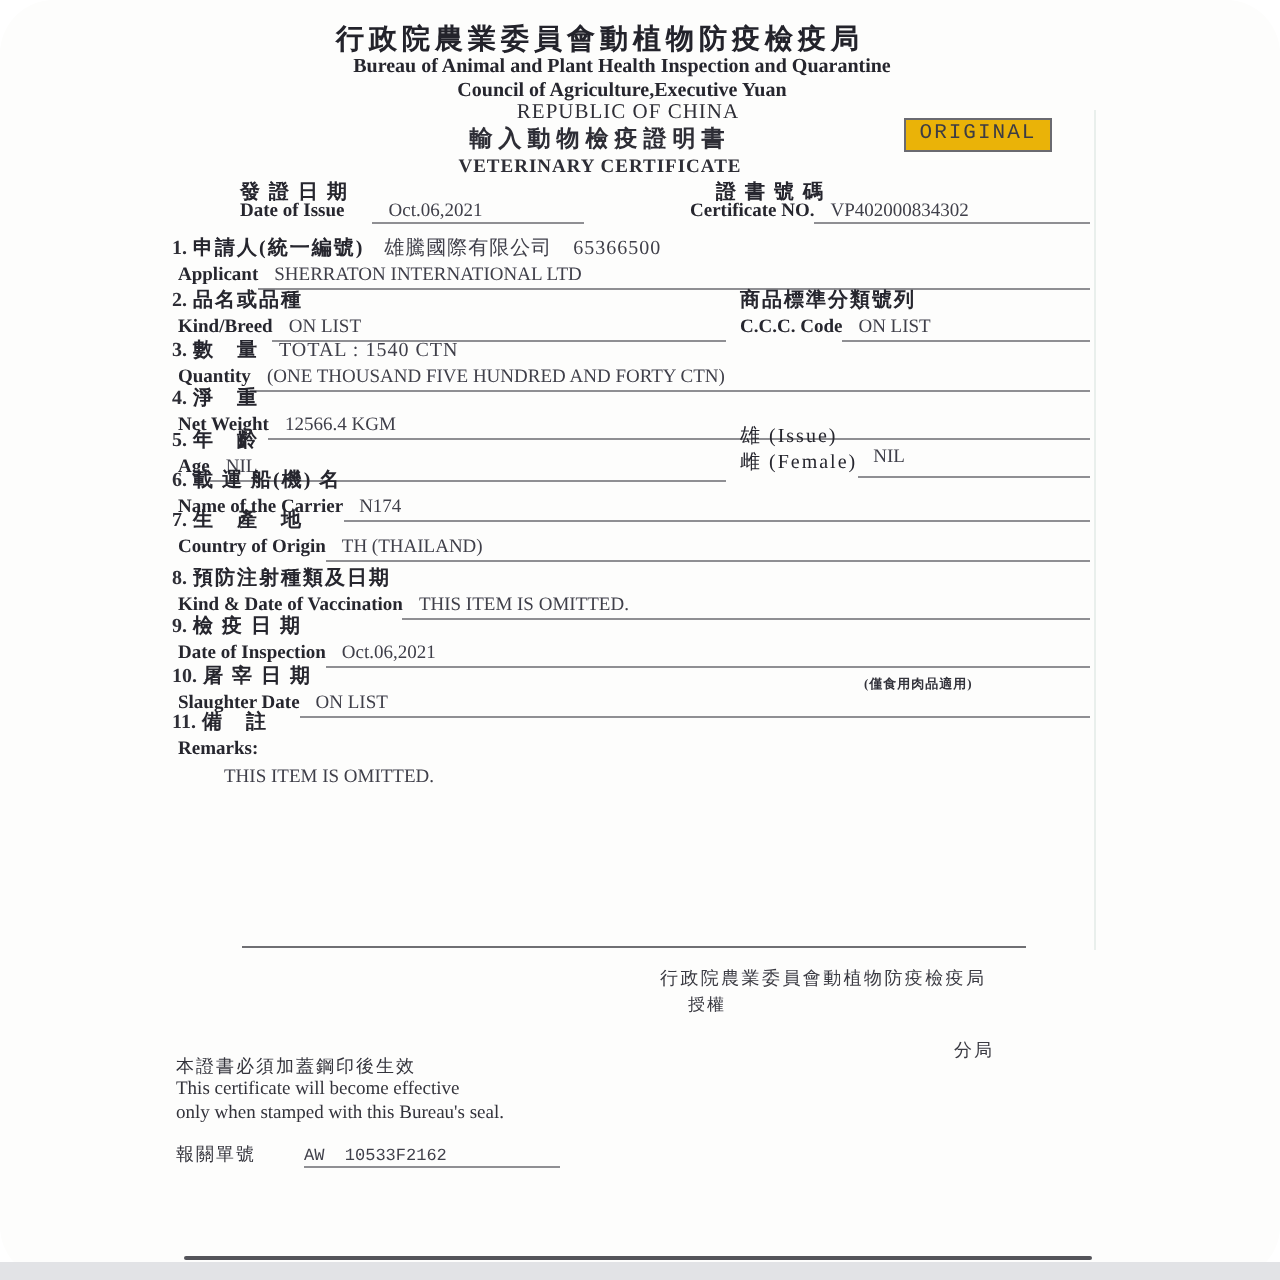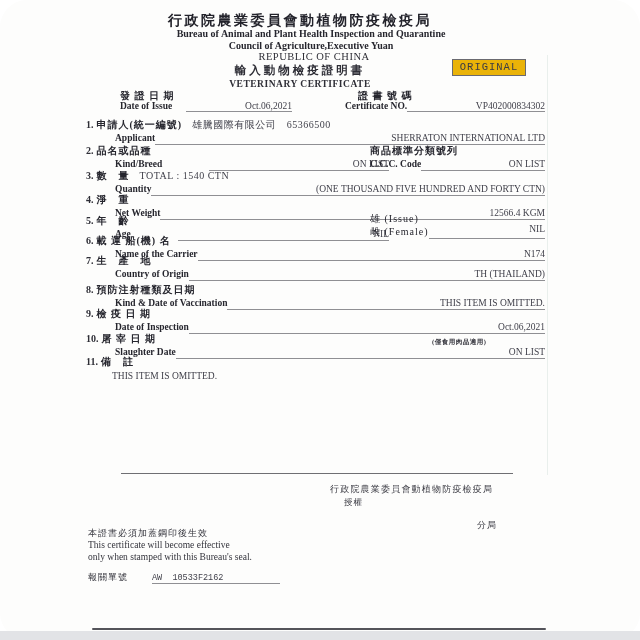--- a/index.html
+++ b/index.html
@@ -33,31 +33,31 @@
   .bzh{font-weight:bold;font-size:10px;color:#26262e;letter-spacing:1px;white-space:pre;}
   .ben{font-weight:bold;font-size:9.5px;color:#26262e;white-space:pre;}
   .val{font-size:9.5px;color:#3f3f49;white-space:pre;}
   .uline{border-bottom:1px solid #8f8f93;}
 
   
   .issue-zh{position:absolute;left:120px;top:89px;}
   .issue-en{position:absolute;left:120px;top:101px;width:172px;display:flex;align-items:baseline;gap:14px;}
   .certno-zh{position:absolute;left:345px;top:89px;padding-left:13px;}
   .certno-en{position:absolute;left:345px;top:101px;width:200px;display:flex;align-items:baseline;}
-  .flexval{flex:1;padding-left:8px;text-align:right;}
+  .flexval{flex:1;padding-left:8px;}
 
   
   .row{position:absolute;left:86px;width:459px;}
   .zh-line{line-height:12px;}
   .zh-line .num{font-weight:bold;font-size:10px;margin-right:3px;}
   .zh-line .vzh{font-weight:normal;font-size:10px;color:#3f3f49;letter-spacing:.5px;margin-left:10px;white-space:pre;}
-  .en-line{display:flex;align-items:baseline;margin-left:29px;line-height:12px;margin-top:1px;}
+  .en-line{display:flex;align-items:baseline;margin-left:3px;line-height:12px;margin-top:1px;}
   .right-col{position:absolute;left:284px;top:0;width:175px;}
   .right-col .en-line{margin-left:0;}
-  .narrow{width:274px;gap:47px;}
+  .narrow{width:274px;}
   .sex-line1{line-height:12px;}
   .sex-nil{position:relative;top:-3px;}
   .small-note{position:absolute;left:346px;top:7px;font-size:6.5px;font-weight:bold;color:#33333b;letter-spacing:.5px;}
   .r11-val{margin-left:26px;margin-top:3px;}
 
   
   .sig-hr{position:absolute;left:121px;top:473px;width:392px;height:0;border-top:1px solid #6f6f73;}
   .sig-org{position:absolute;left:330px;top:483px;font-size:9px;letter-spacing:1.2px;color:#3a3a42;white-space:pre;}
   .sig-auth{position:absolute;left:344px;top:497px;font-size:8.5px;letter-spacing:1px;color:#3a3a42;}
   .sig-branch{position:absolute;left:477px;top:519px;font-size:9px;letter-spacing:1px;color:#3a3a42;}
@@ -217,20 +217,23 @@
       <span class="ben">Slaughter Date</span>
       <span class="val uline flexval">ON LIST</span>
     </div>
     <div class="small-note">(僅食用肉品適用)</div>
   </div>
 
   <div class="row" style="top:354px">
     <div class="zh-line">
       <span class="num">11.</span><span class="bzh">備　註</span>
     </div>
+    <div class="en-line">
+      <span class="ben">Remarks:</span>
+    </div>
     <div class="r11-val val">THIS ITEM IS OMITTED.</div>
   </div>
 
   <div class="sig-hr"></div>
   <div class="sig-org">行政院農業委員會動植物防疫檢疫局</div>
   <div class="sig-auth">授權</div>
   <div class="sig-branch">分局</div>
 
   <div class="seal-zh">本證書必須加蓋鋼印後生效</div>
   <div class="seal-en1">This certificate will become effective</div>

